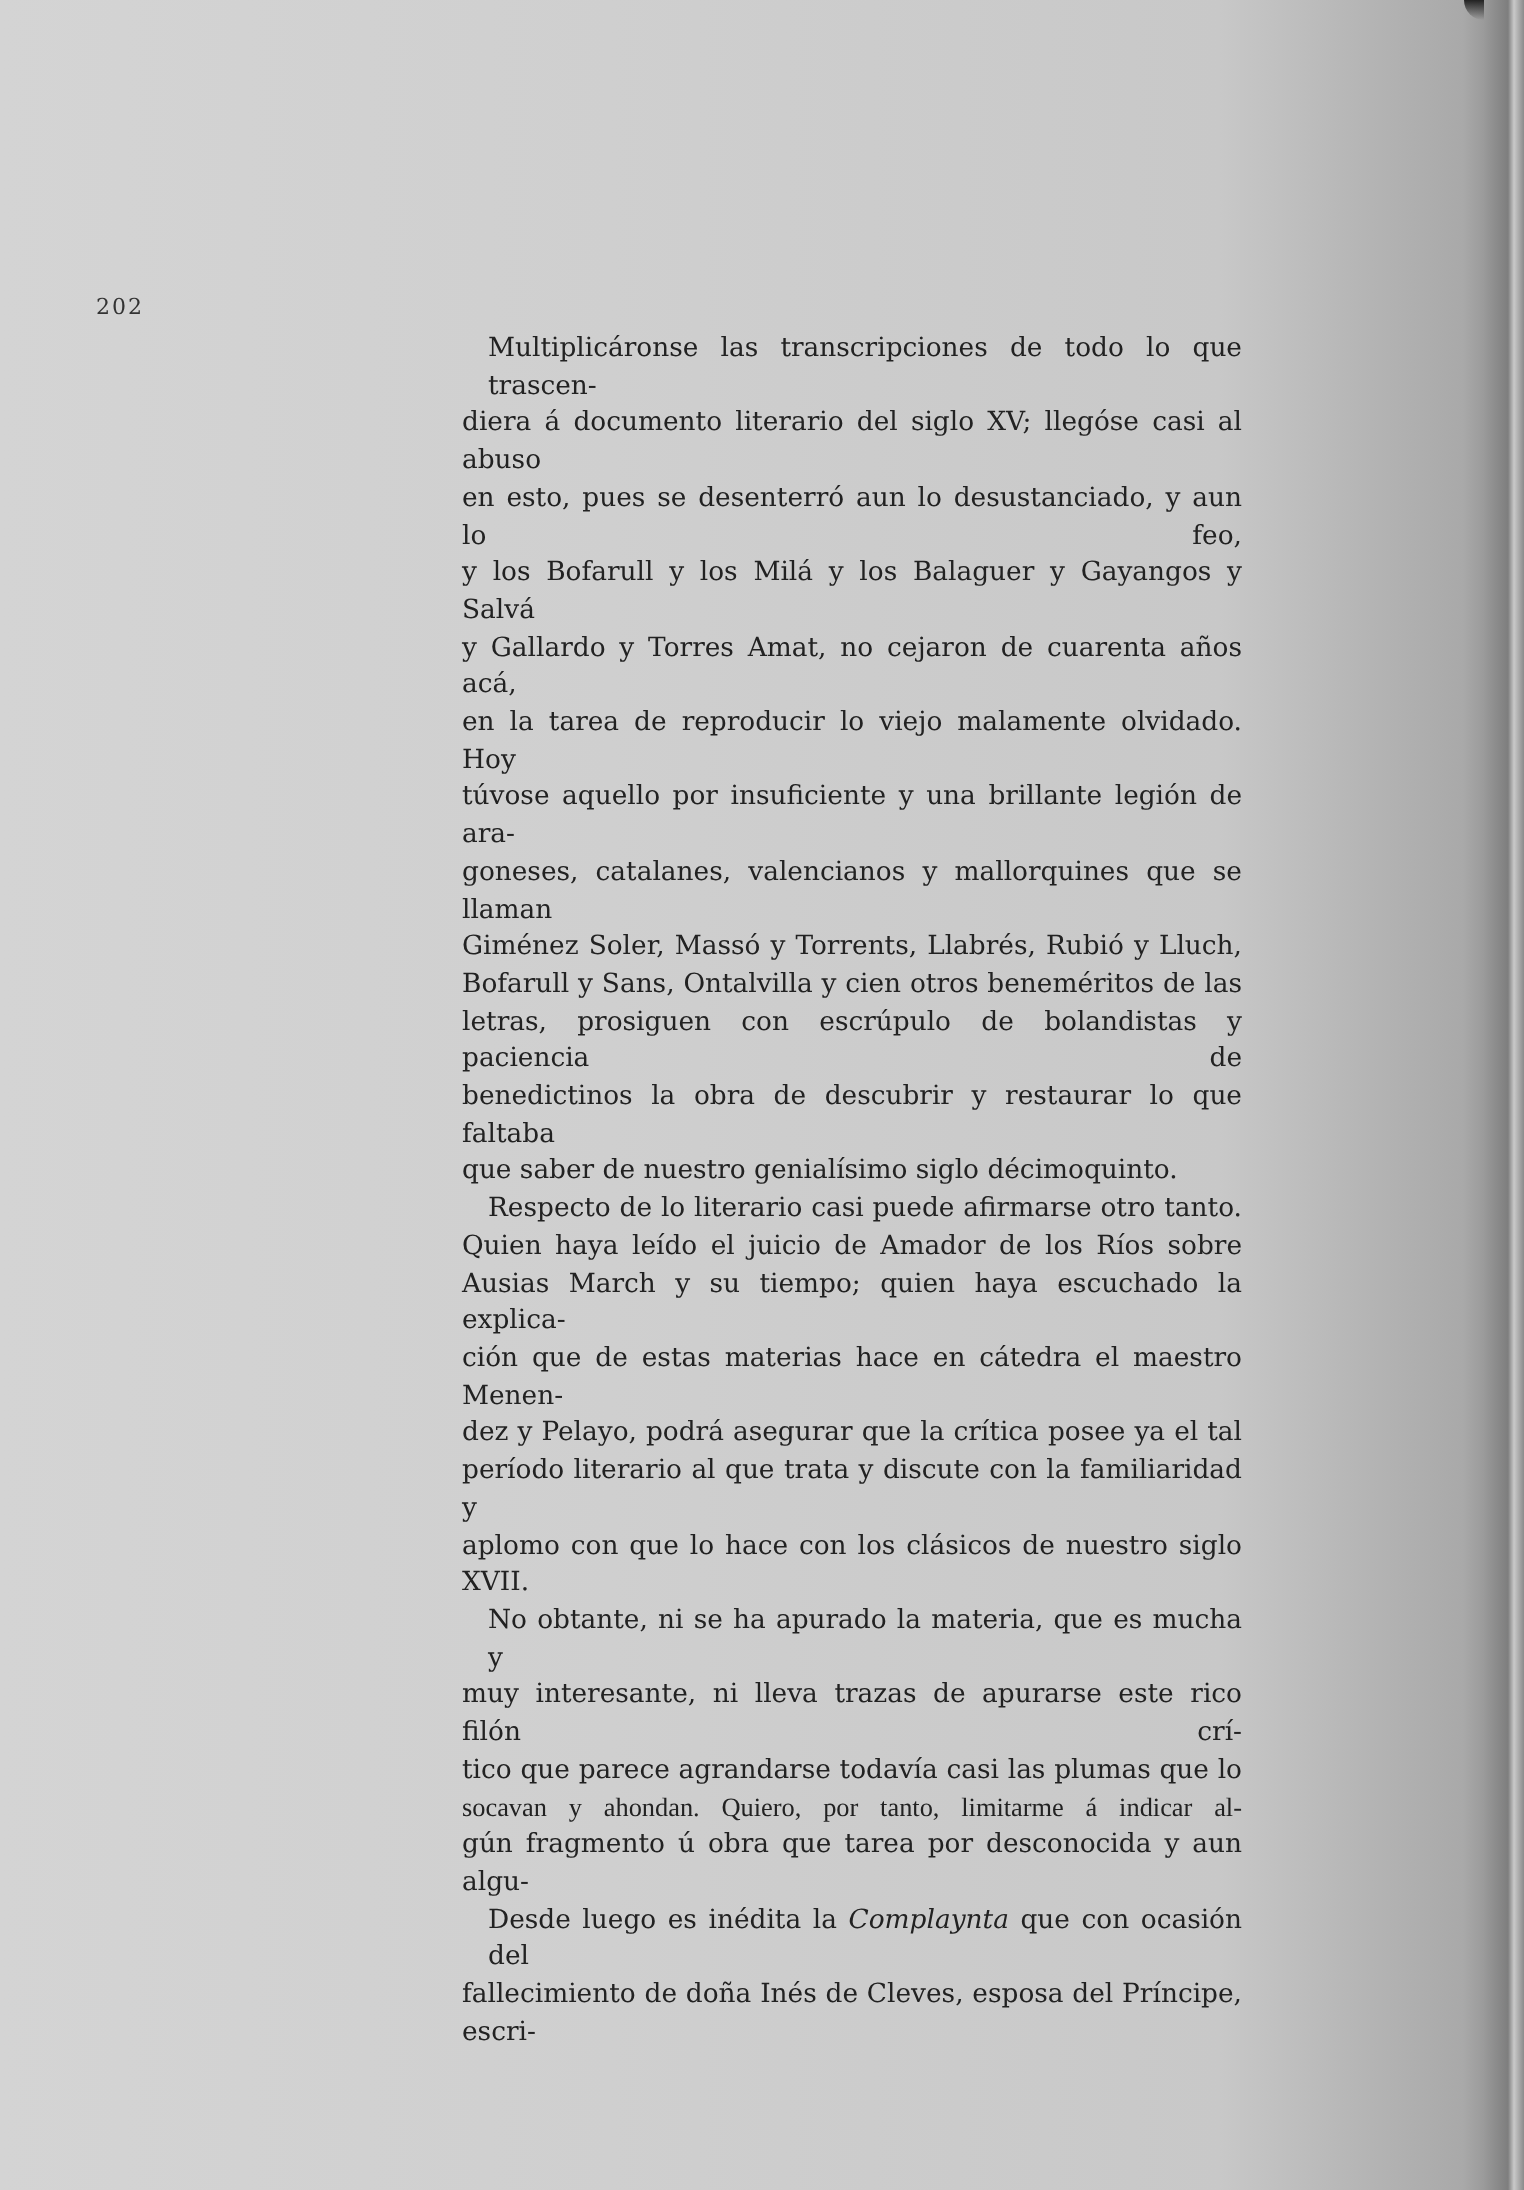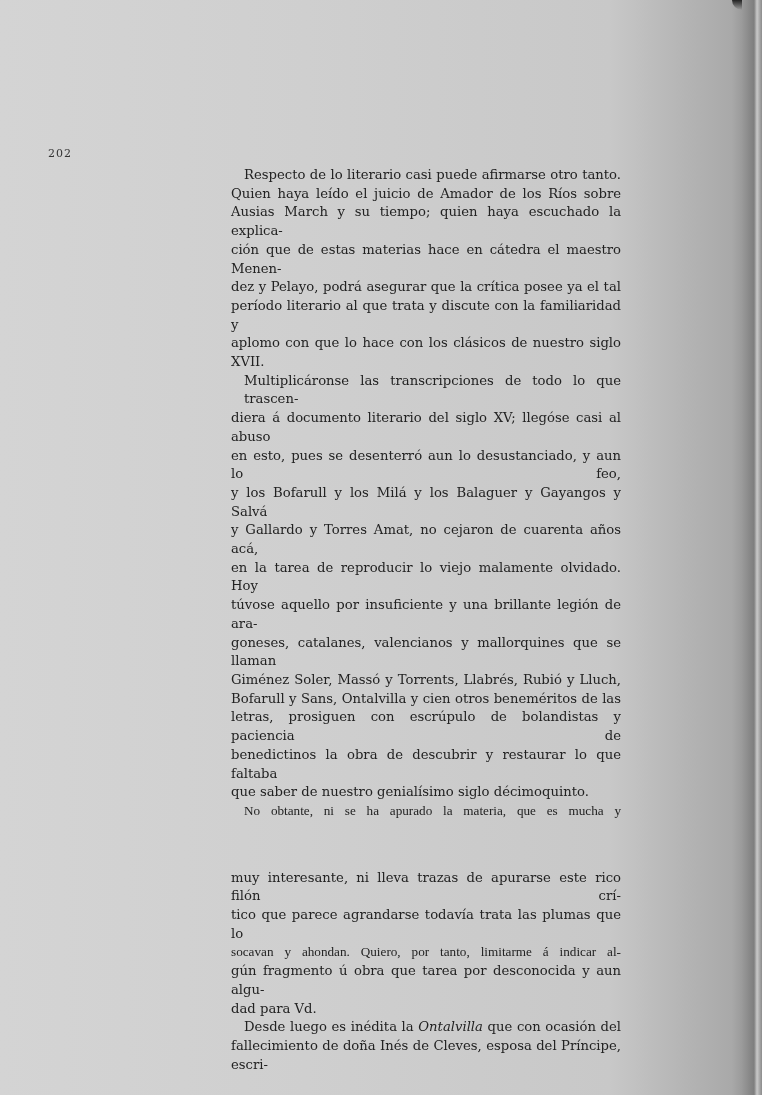--- a/index.html
+++ b/index.html
@@ -37,49 +37,48 @@
 </head>
 <body>
 
 <div class="top-shadow"></div>
 <div class="shade"></div>
 
 <div class="page-number"><span>202</span></div>
 
 <div class="text-block">
   <div>
-    <span class="line indent" style="white-space: normal;">Respecto de lo literario casi puede afirmarse otro tanto.</span>
-    <span class="line" style="white-space: normal;">Quien haya leído el juicio de Amador de los Ríos sobre</span>
-    <span class="line" style="white-space: normal;">Ausias March y su tiempo; quien haya escuchado la explica-</span>
-    <span class="line" style="white-space: normal;">ción que de estas materias hace en cátedra el maestro Menen-</span>
-    <span class="line" style="white-space: normal;">dez y Pelayo, podrá asegurar que la crítica posee ya el tal</span>
-    <span class="line" style="white-space: normal;">período literario al que trata y discute con la familiaridad y</span>
-    <span class="line" style="white-space: normal;">aplomo con que lo hace con los clásicos de nuestro siglo XVII.</span>
-  </div>
-  <div>
     <span class="line indent" style="white-space: normal;">Multiplicáronse las transcripciones de todo lo que trascen-</span>
     <span class="line" style="white-space: normal;">diera á documento literario del siglo XV; llegóse casi al abuso</span>
     <span class="line" style="white-space: normal;">en esto, pues se desenterró aun lo desustanciado, y aun lo feo,</span>
     <span class="line" style="white-space: normal;">y los Bofarull y los Milá y los Balaguer y Gayangos y Salvá</span>
     <span class="line" style="white-space: normal;">y Gallardo y Torres Amat, no cejaron de cuarenta años acá,</span>
     <span class="line" style="white-space: normal;">en la tarea de reproducir lo viejo malamente olvidado. Hoy</span>
     <span class="line" style="white-space: normal;">túvose aquello por insuficiente y una brillante legión de ara-</span>
     <span class="line" style="white-space: normal;">goneses, catalanes, valencianos y mallorquines que se llaman</span>
     <span class="line" style="white-space: normal;">Giménez Soler, Massó y Torrents, Llabrés, Rubió y Lluch,</span>
     <span class="line" style="white-space: normal;">Bofarull y Sans, Ontalvilla y cien otros beneméritos de las</span>
     <span class="line" style="white-space: normal;">letras, prosiguen con escrúpulo de bolandistas y paciencia de</span>
     <span class="line" style="white-space: normal;">benedictinos la obra de descubrir y restaurar lo que faltaba</span>
     <span class="line last" style="white-space: normal;">que saber de nuestro genialísimo siglo décimoquinto.</span>
   </div>
   <div>
-    <span class="line indent" style="white-space: normal; font-family: Liberation Serif, serif;">No obtante, ni se ha apurado la materia, que es mucha y</span>
-    <span class="line" style="white-space: normal; margin-top: 48px;">muy interesante, ni lleva trazas de apurarse este rico filón crí-</span>
-    <span class="line" style="white-space: normal;">tico que parece agrandarse todavía trata las plumas que lo</span>
+    <span class="line indent" style="white-space: normal;">Respecto de lo literario casi puede afirmarse otro tanto.</span>
+    <span class="line" style="white-space: normal;">Quien haya leído el juicio de Amador de los Ríos sobre</span>
+    <span class="line" style="white-space: normal;">Ausias March y su tiempo; quien haya escuchado la explica-</span>
+    <span class="line" style="white-space: normal;">ción que de estas materias hace en cátedra el maestro Menen-</span>
+    <span class="line" style="white-space: normal;">dez y Pelayo, podrá asegurar que la crítica posee ya el tal</span>
+    <span class="line" style="white-space: normal;">período literario al que trata y discute con la familiaridad y</span>
+    <span class="line" style="white-space: normal;">aplomo con que lo hace con los clásicos de nuestro siglo XVII.</span>
+  </div>
+  <div>
+    <span class="line indent" style="white-space: normal;">No obtante, ni se ha apurado la materia, que es mucha y</span>
+    <span class="line" style="white-space: normal;">muy interesante, ni lleva trazas de apurarse este rico filón crí-</span>
+    <span class="line" style="white-space: normal;">tico que parece agrandarse todavía casi las plumas que lo</span>
     <span class="line" style="white-space: normal; font-family: Liberation Serif, serif;">socavan y ahondan. Quiero, por tanto, limitarme á indicar al-</span>
     <span class="line" style="white-space: normal;">gún fragmento ú obra que tarea por desconocida y aun algu-</span>
-    <span class="line last" style="white-space: normal;">dad para Vd.</span>
   </div>
   <div>
-    <span class="line indent" style="white-space: normal;"><span>Desde luego es inédita la </span><em>Ontalvilla</em><span> que con ocasión del</span></span>
+    <span class="line indent" style="white-space: normal;"><span>Desde luego es inédita la </span><em>Complaynta</em><span> que con ocasión del</span></span>
     <span class="line" style="white-space: normal;">fallecimiento de doña Inés de Cleves, esposa del Príncipe, escri-</span>
 
   </div>
 </div>
 
 </body></html>

